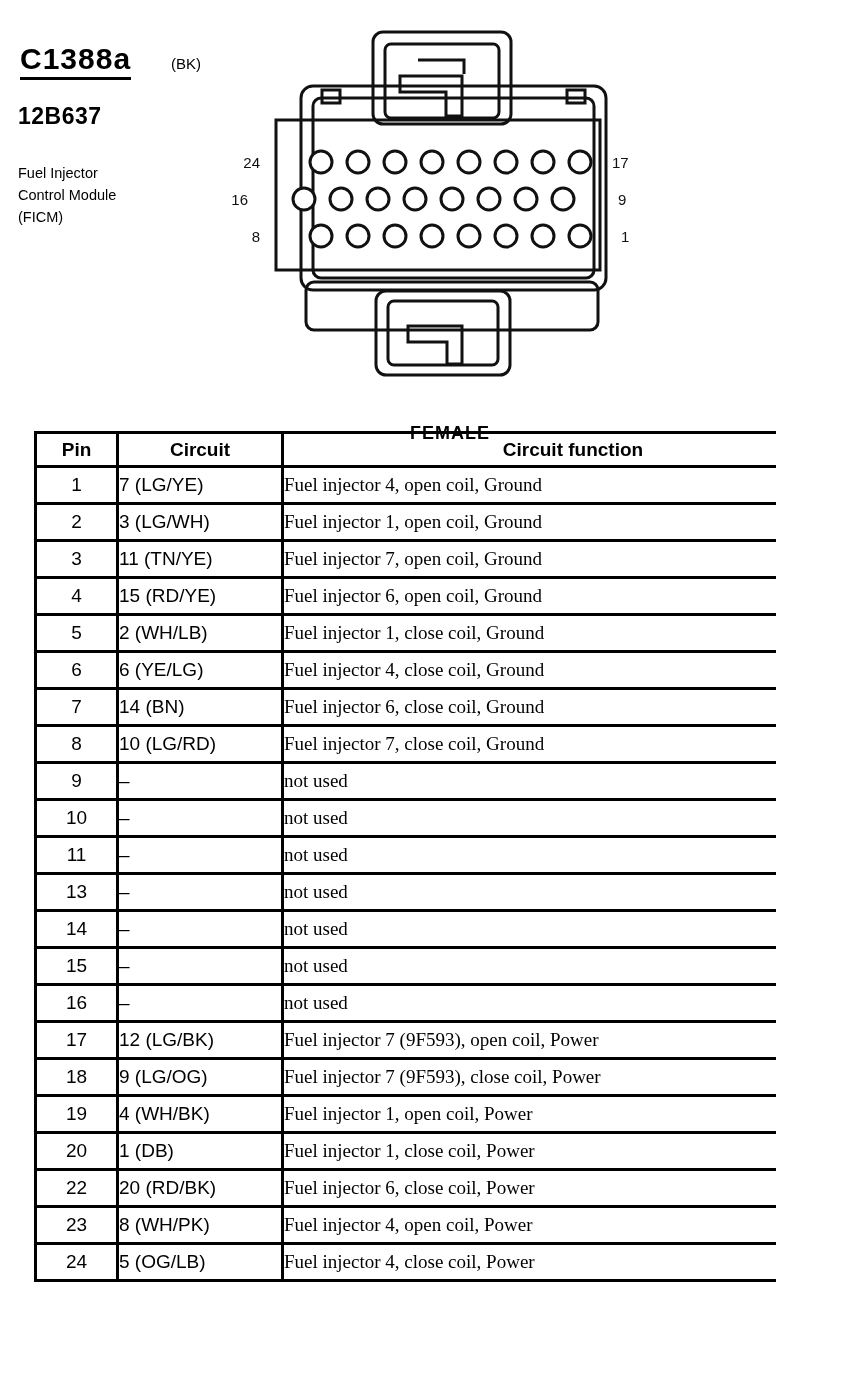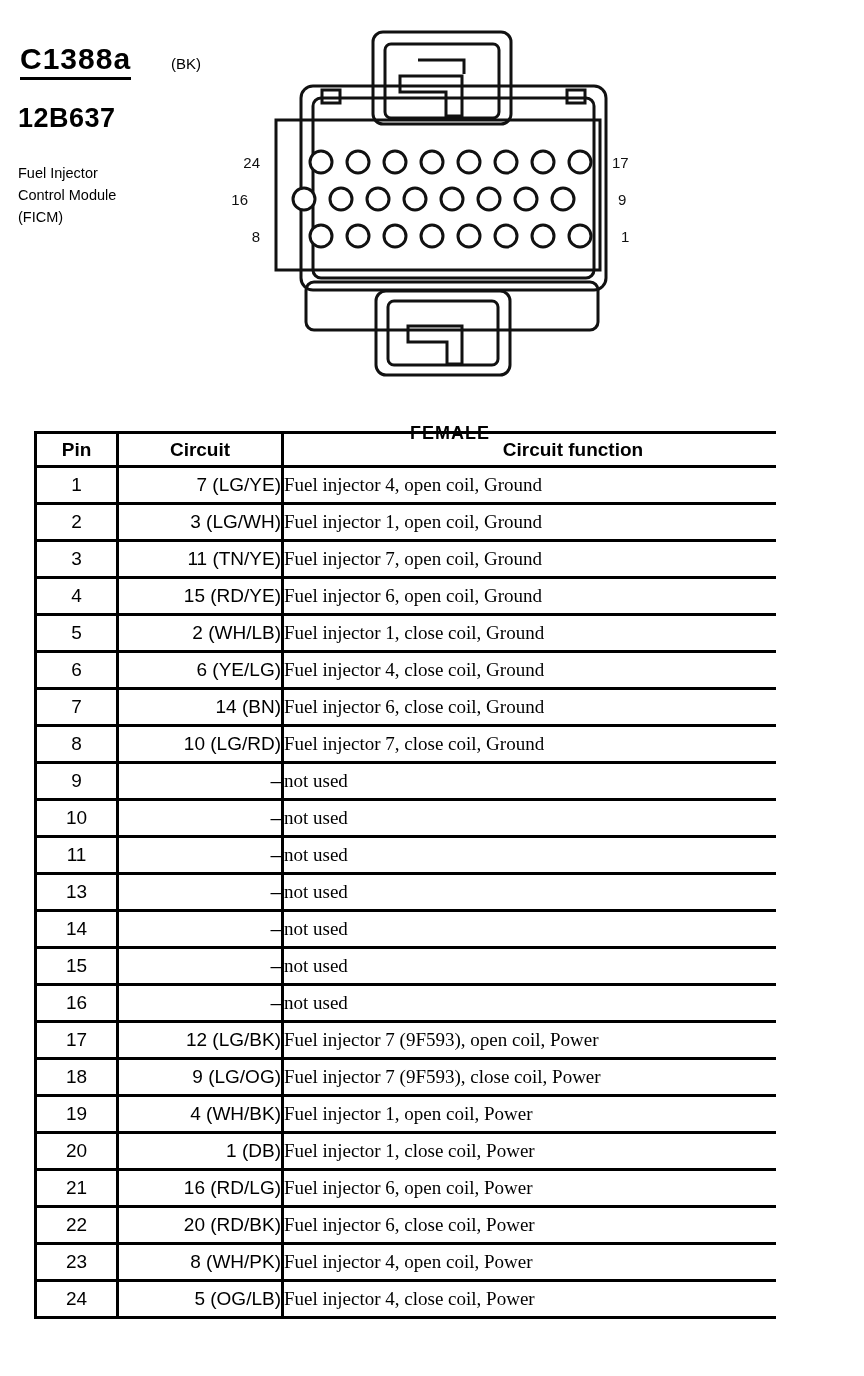--- a/index.html
+++ b/index.html
@@ -33,21 +33,21 @@
     padding-bottom: 1px;
   }
   .conn-color {
     font-size: 15px;
     margin-left: 40px;
   }
   .part-number {
     position: absolute;
     left: 18px;
     top: 103px;
-    font-size: 27px;
+    font-size: 23px;
     font-weight: bold;
     letter-spacing: 0.5px;
   }
   .module-desc {
     position: absolute;
     left: 18px;
     top: 162px;
     font-size: 14.5px;
     line-height: 22px;
   }
@@ -90,21 +90,21 @@
   }
   table.pinout th {
     height: 31px;
     font-weight: bold;
     text-align: center;
   }
   col.c-pin      { width: 82px;  }
   col.c-circuit  { width: 165px; }
   col.c-function { width: 581px; }
   td.col-pin     { text-align: center; }
-  td.col-circuit { text-align: right; }
+  td.col-circuit { text-align: left; }
   td.col-function{ text-align: left; padding-left: 22px; font-family: Liberation Serif, serif; }
 
   
   .lineart { fill: none; stroke: #111; stroke-width: 3; }
   .pinhole { fill: #fff; stroke: #111; stroke-width: 3; }
   .pinlabel { font-family: "Liberation Sans", sans-serif; font-size: 15px; fill: #111; }
 </style>
 </head>
 <body>
 
@@ -286,25 +286,20 @@
           <td class="col-pin">19</td>
           <td class="col-circuit">4 (WH/BK)</td>
           <td class="col-function">Fuel injector 1, open coil, Power</td>
         </tr>
         <tr>
           <td class="col-pin">20</td>
           <td class="col-circuit">1 (DB)</td>
           <td class="col-function">Fuel injector 1, close coil, Power</td>
         </tr>
         <tr>
-          <td class="col-pin">21</td>
-          <td class="col-circuit">16 (RD/LG)</td>
-          <td class="col-function">Fuel injector 6, open coil, Power</td>
-        </tr>
-        <tr>
           <td class="col-pin">22</td>
           <td class="col-circuit">20 (RD/BK)</td>
           <td class="col-function">Fuel injector 6, close coil, Power</td>
         </tr>
         <tr>
           <td class="col-pin">23</td>
           <td class="col-circuit">8 (WH/PK)</td>
           <td class="col-function">Fuel injector 4, open coil, Power</td>
         </tr>
         <tr>

